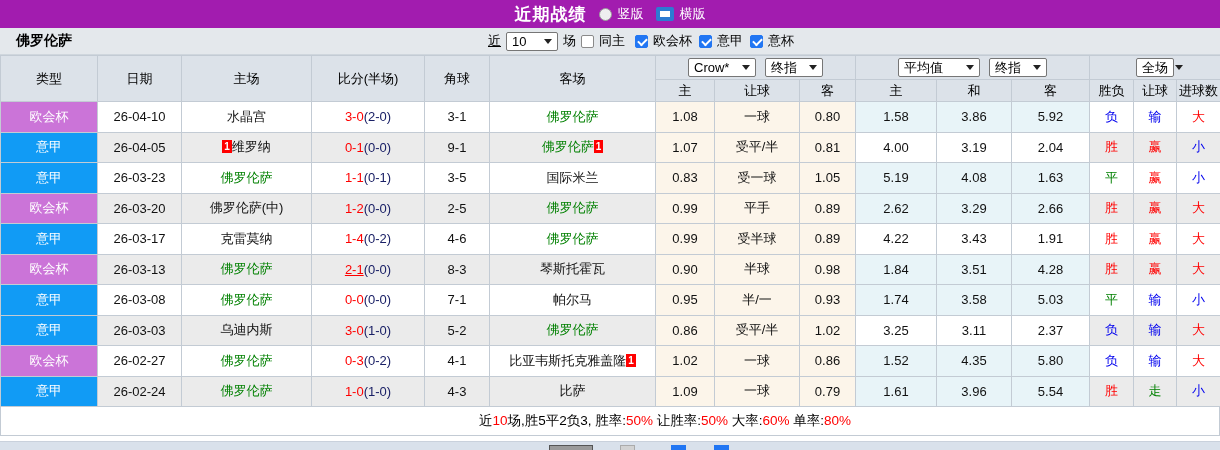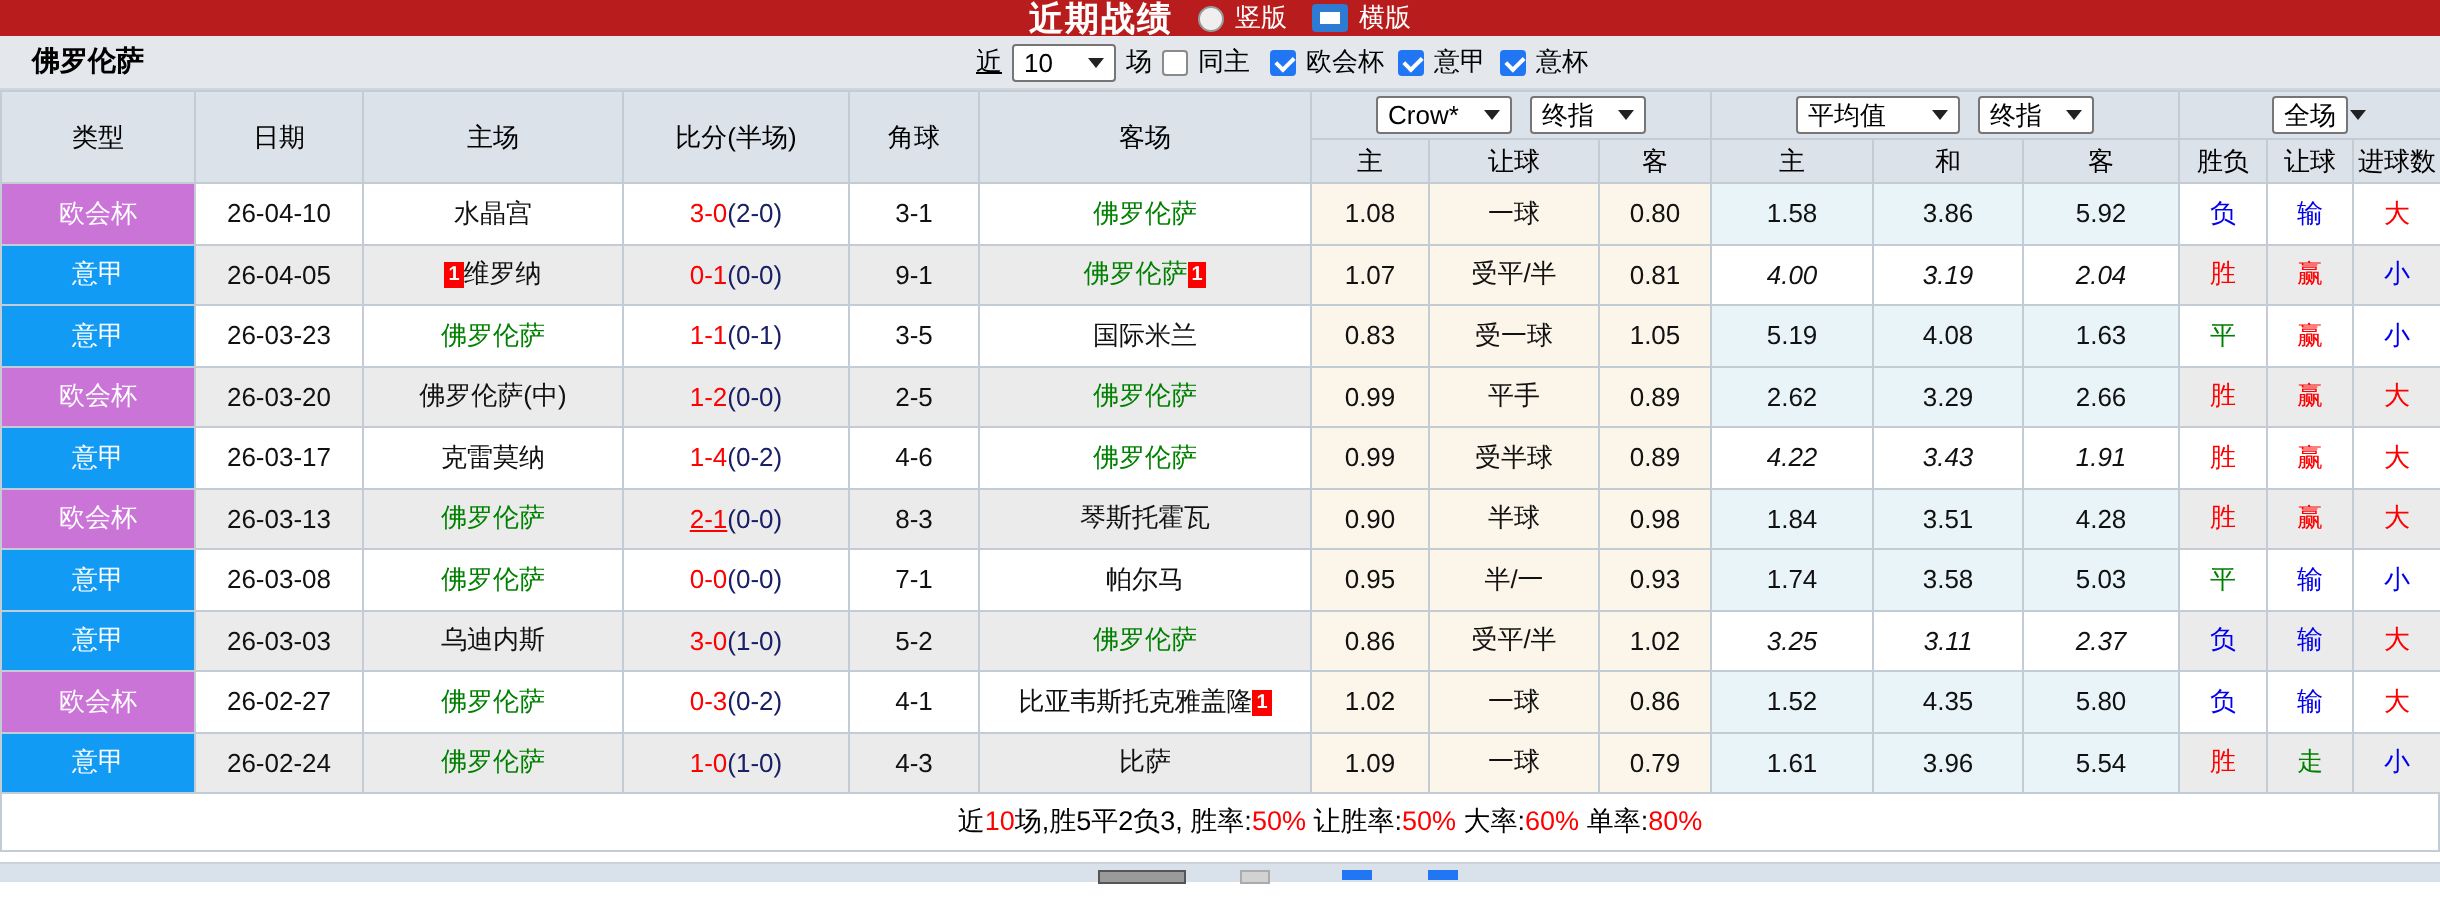--- a/index.html
+++ b/index.html
@@ -2,21 +2,21 @@
 <html><head>
 <meta charset="utf-8">
 <style>
   html,body{margin:0;padding:0;}
   body{
     width:1220px;height:450px;overflow:hidden;background:#fff;
     font-family:"Liberation Sans","DejaVu Sans",sans-serif;
     -webkit-font-smoothing:antialiased;
   }
   
-  .titlebar{height:18px;background:#b91c1c;display:flex;align-items:center;justify-content:center;gap:12px;color:#fff;}
+  .titlebar{height:28px;background:#a21caf;display:flex;align-items:center;justify-content:center;gap:12px;color:#fff;}
   .title{font-size:17px;font-weight:bold;letter-spacing:1px;}
   .radio-group{display:flex;align-items:center;gap:6px;font-size:13px;}
   .radio{border-radius:50%;display:inline-block;box-sizing:border-box;}
   .radio.unsel{width:13px;height:13px;background:#EFEFEF;border:1px solid #9a9a9a;}
   .radio.sel{width:14px;height:14px;background:#fff;border:4px solid #2D7BD2;}
   .radio-label{color:#fff;}
   
   .filterbar{height:26px;background:#E4E8EC;display:flex;align-items:center;position:relative;font-size:13px;border-bottom:1px solid #cfd6dd;color:#000;}
   .team-name{font-weight:bold;margin-left:16px;font-size:14px;}
   .filter-controls{position:absolute;left:488px;display:flex;align-items:center;gap:5px;}
@@ -33,21 +33,21 @@
   thead th{background:#DCE2E9;font-weight:normal;font-size:13px;color:#000;}
   .hrow1 th{height:23px;}
   .hrow2 th{height:21px;}
   .hsel-wrap{display:flex;align-items:center;justify-content:center;gap:9px;}
   tbody tr{height:30.5px;}
   tbody td{color:#111;}
   .row-even td{background:#fff;}
   .row-odd td{background:#EBEBEB;}
   td.cream{background:#FCF5EA !important;}
   td.avgblue{background:#E8F4F8 !important;text-align:center;}
-  td.avgwhite{background:#FFFFFF !important;font-style:italic;}
+  td.avgwhite{background:#FFFFFF !important;}
   td.type-cell{color:#fff;font-size:13px;}
   .bg-cup{background:#CB74D8 !important;}
   .bg-serie{background:#119BF5 !important;}
   .green{color:#008000;}
   .score-main{color:#FF0000;}
   .score-half{color:#1A2066;}
   .score-underline{text-decoration:underline;cursor:pointer;}
   .card{background:#FF0000;color:#fff;font-size:10px;font-weight:bold;display:inline-block;height:13px;line-height:13px;padding:0 2px;vertical-align:1px;}
   
   .summary{height:28px;line-height:28px;border:1px solid #C3CBD4;border-top:none;font-size:13.5px;text-align:center;background:#fff;color:#000;}

